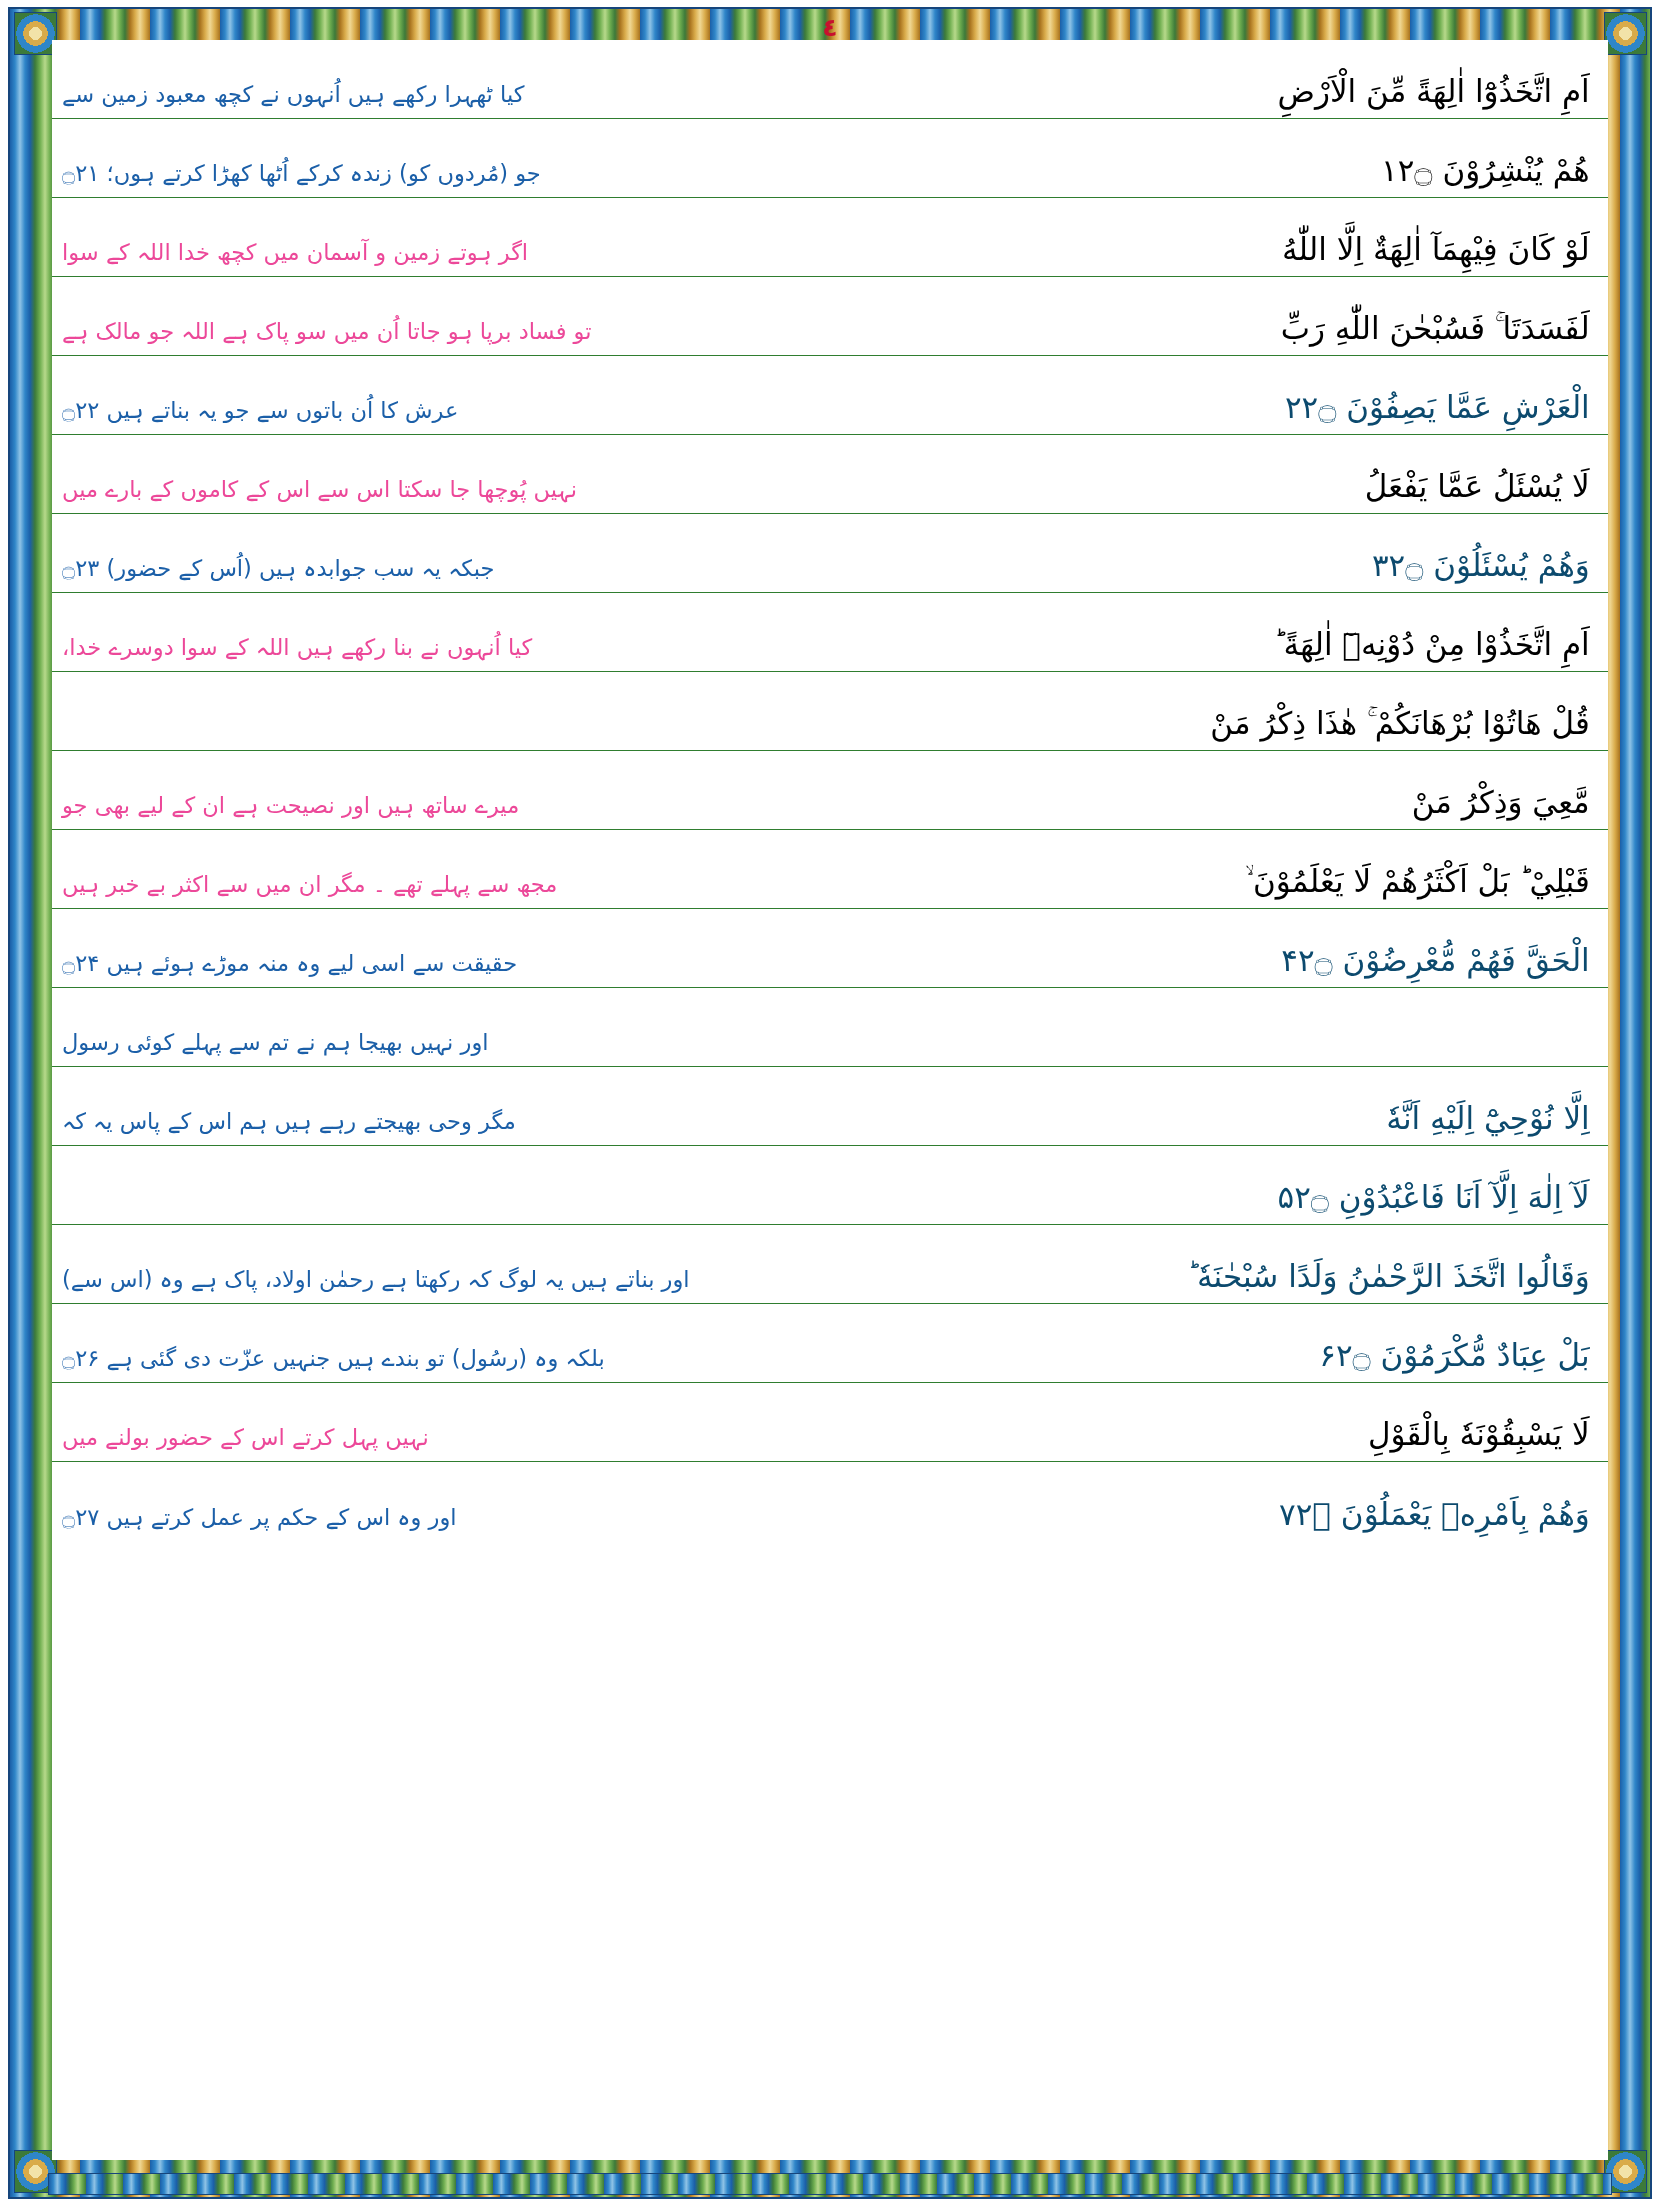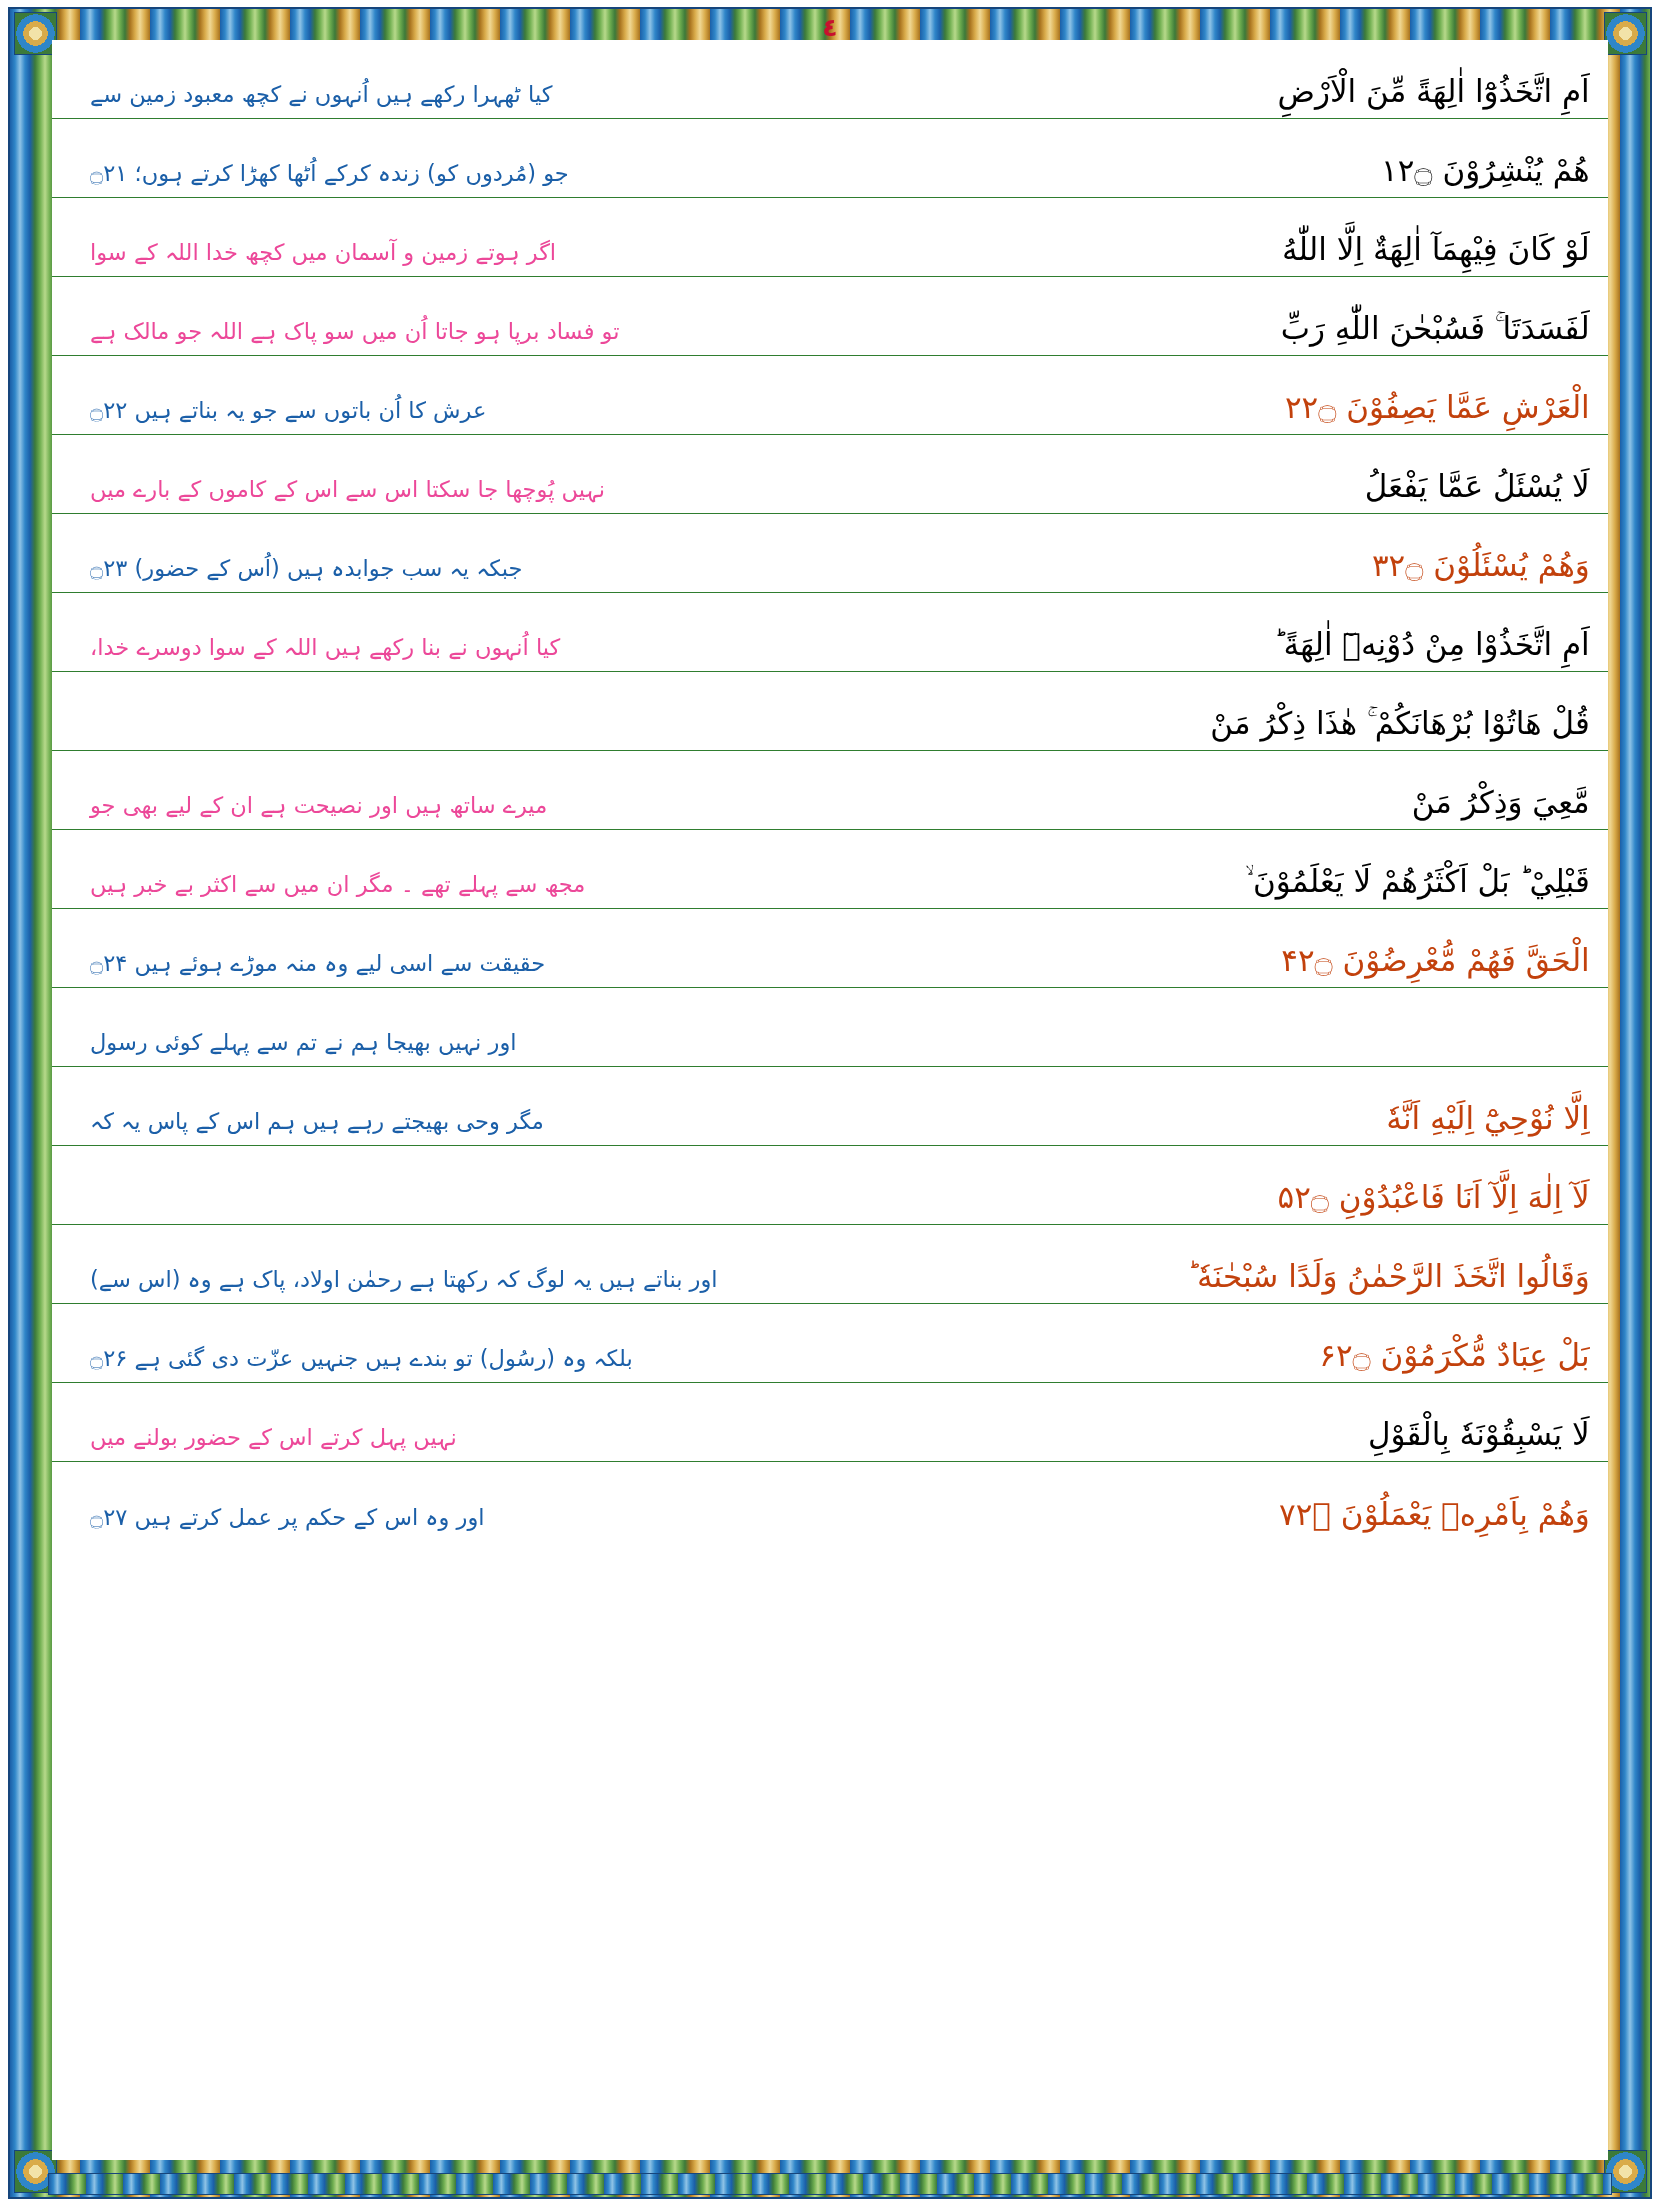--- a/index.html
+++ b/index.html
@@ -133,25 +133,24 @@
   .urdu {
     direction: rtl;
     color: #1b5fa8;
     font-family: "DejaVu Sans", sans-serif;
     font-size: 22.5px;
     line-height: 1.2;
     white-space: nowrap;
     flex: 0 0 auto;
     padding-right: 5px;
     margin-bottom: 6.7px;
-    margin-left: 28px;
   }
 
   .urdu.red { color: #ec4899; }
-  .arabic.blue { color: #c2410c; }
+  .arabic.blue { color: #0c4a6e; }
 
   .spacer { flex: 1 1 auto; }
 
   
   .bottom-bar {
     position: absolute;
     left: 48px;
     right: 48px;
     bottom: 10px;
     height: 21.6px;

